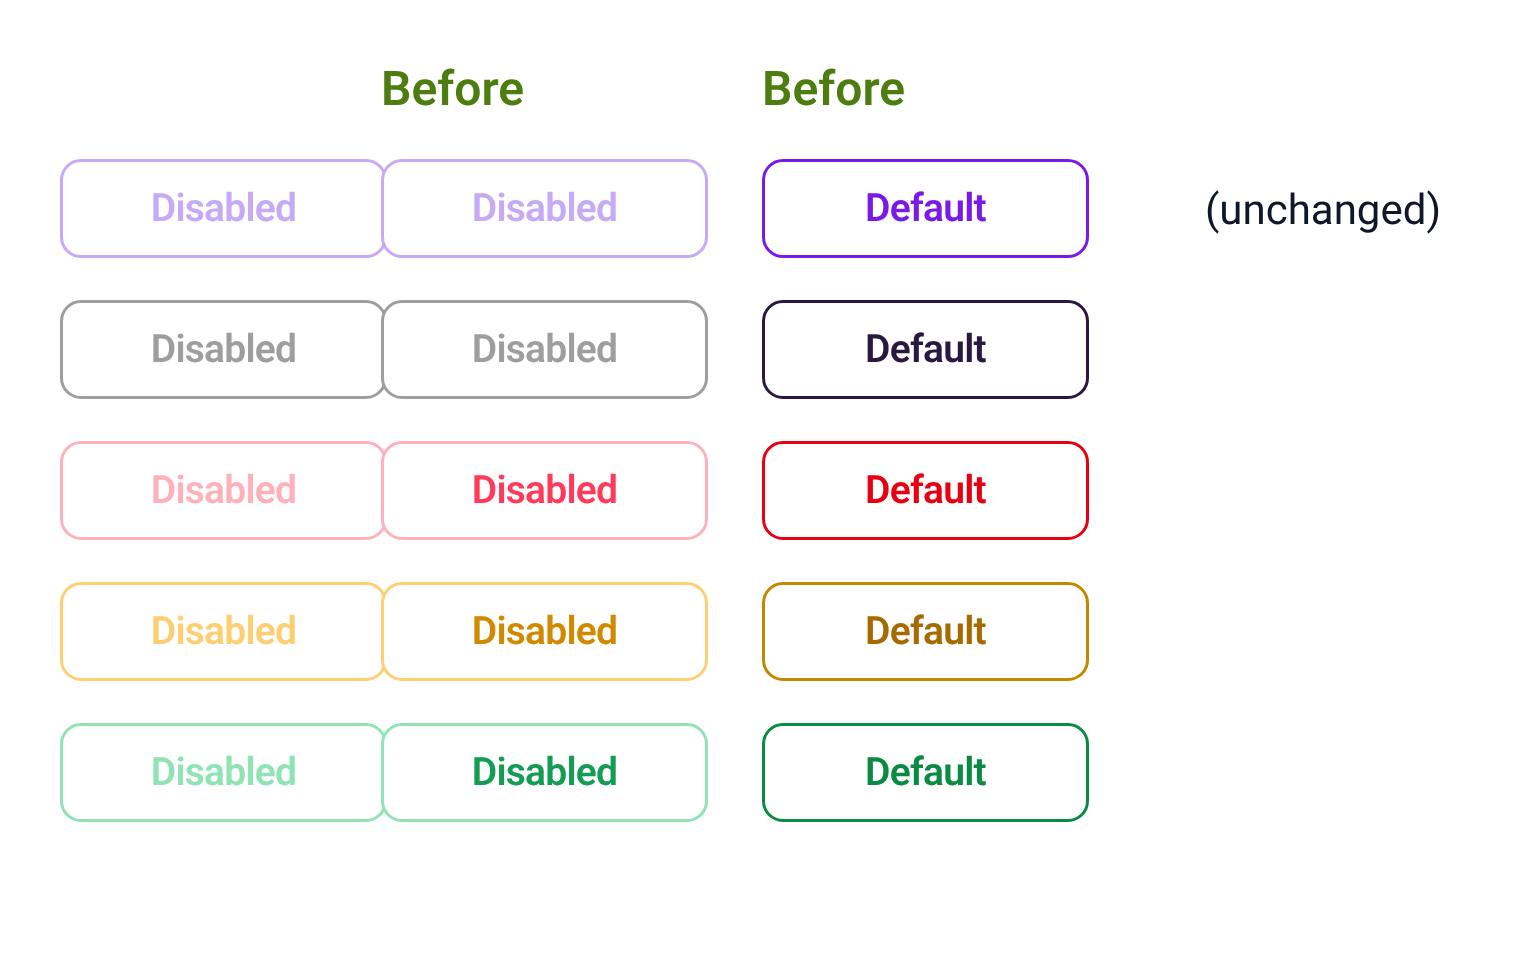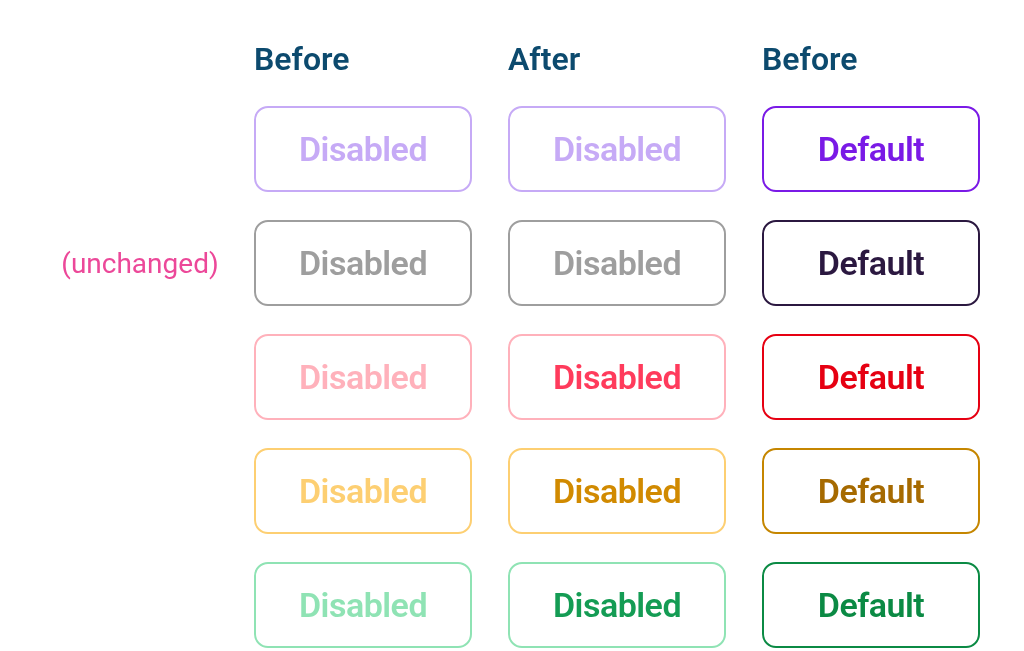--- a/index.html
+++ b/index.html
@@ -16,52 +16,51 @@
     }
     .grid {
       display: grid;
       grid-template-columns: 200px 240px 240px 240px;
       gap: 28px 14px;
       align-items: center;
     }
     .header {
       font-size: 32px;
       font-weight: 600;
-      color: #0c4a6e;
+      color: #4d7c0f;
     }
     .row-label {
       font-size: 28px;
-      color: #ec4899;
+      color: #0f172a;
       text-align: center;
     }
     .btn {
       display: flex;
       align-items: center;
       justify-content: center;
-      height: 86px;
+      height: 66px;
       width: 218px;
       border-radius: 14px;
       border: 2px solid;
       background: #ffffff;
-      font-size: 34px;
+      font-size: 26px;
       font-weight: 600;
       letter-spacing: -0.5px;
     }
     .empty {
       height: 1px;
     }
   </style>
 </head>
 <body>
 
 <div class="grid">
 
   <div class="empty"></div>
   <div class="header">Before</div>
-  <div class="header">After</div>
   <div class="header">Before</div>
 
   <div class="row-label"></div>
   <div class="btn" style="color: rgb(198, 170, 246); border-color: rgb(198, 170, 246);">Disabled</div>
   <div class="btn" style="color: rgb(198, 170, 246); border-color: rgb(198, 170, 246);">Disabled</div>
   <div class="btn" style="color: rgb(122, 26, 230); border-color: rgb(122, 26, 230);">Default</div>
 
   <div class="row-label">(unchanged)</div>
   <div class="btn" style="color: rgb(158, 158, 158); border-color: rgb(158, 158, 158);">Disabled</div>
   <div class="btn" style="color: rgb(158, 158, 158); border-color: rgb(158, 158, 158);">Disabled</div>

